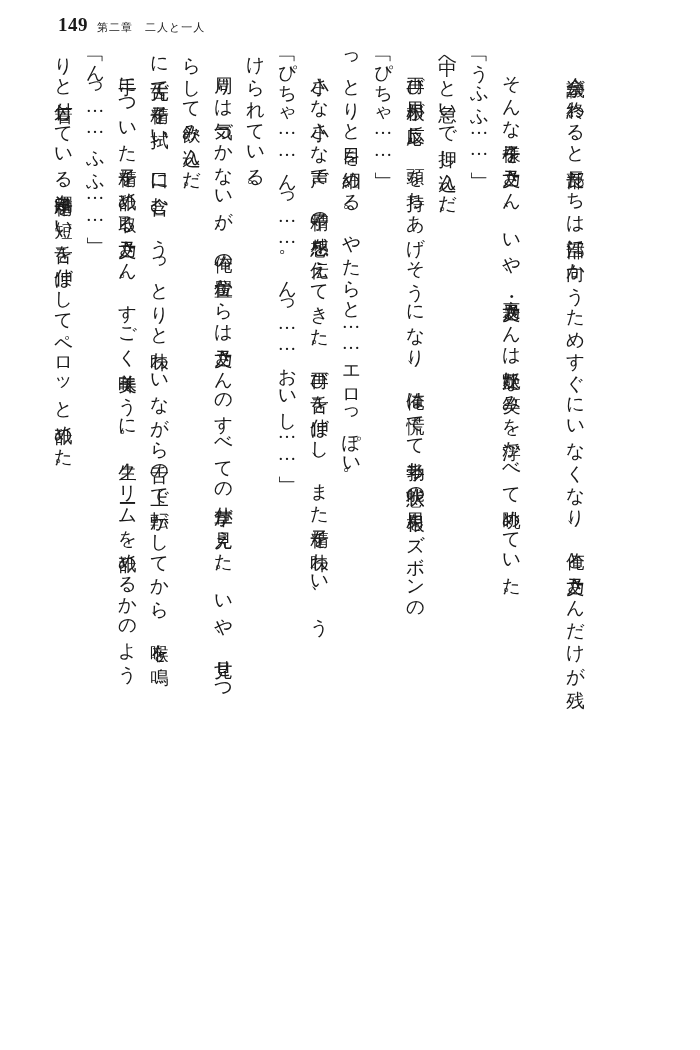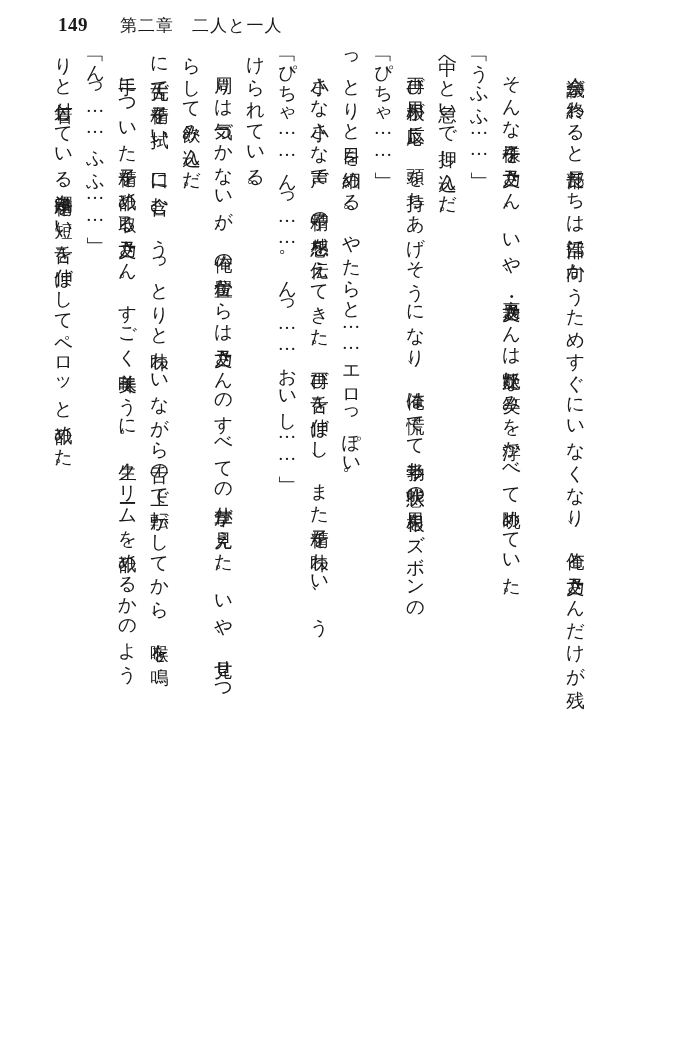--- a/index.html
+++ b/index.html
@@ -21,30 +21,30 @@
     box-sizing: border-box;
     background: #fff;
   }
   
   .page-header {
     position: absolute;
     top: 14px;
     left: 58px;
     display: flex;
     align-items: baseline;
-    gap: 32px;
+    gap: 9px;
     white-space: nowrap;
   }
   .page-number {
     font-size: 19px;
     font-weight: bold;
     letter-spacing: 0.5px;
   }
   .chapter-title {
-    font-size: 17px;
+    font-size: 11px;
     letter-spacing: 1px;
   }
   
   .body-text {
     position: absolute;
     top: 44px;
     right: 40px;
     left: 40px;
     bottom: 20px;
     display: flex;

